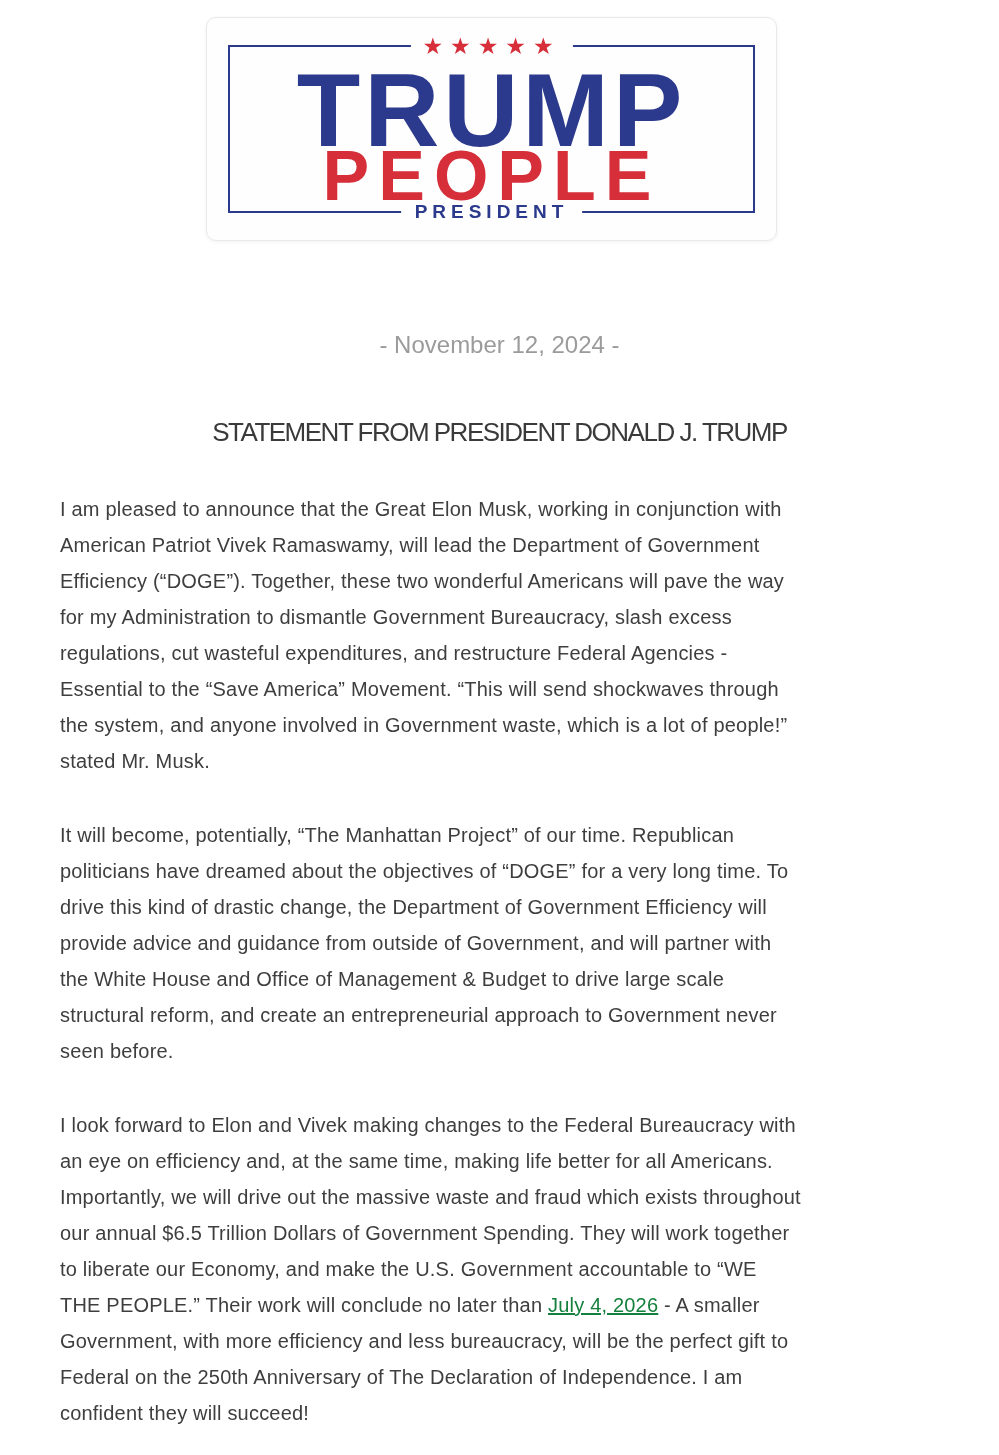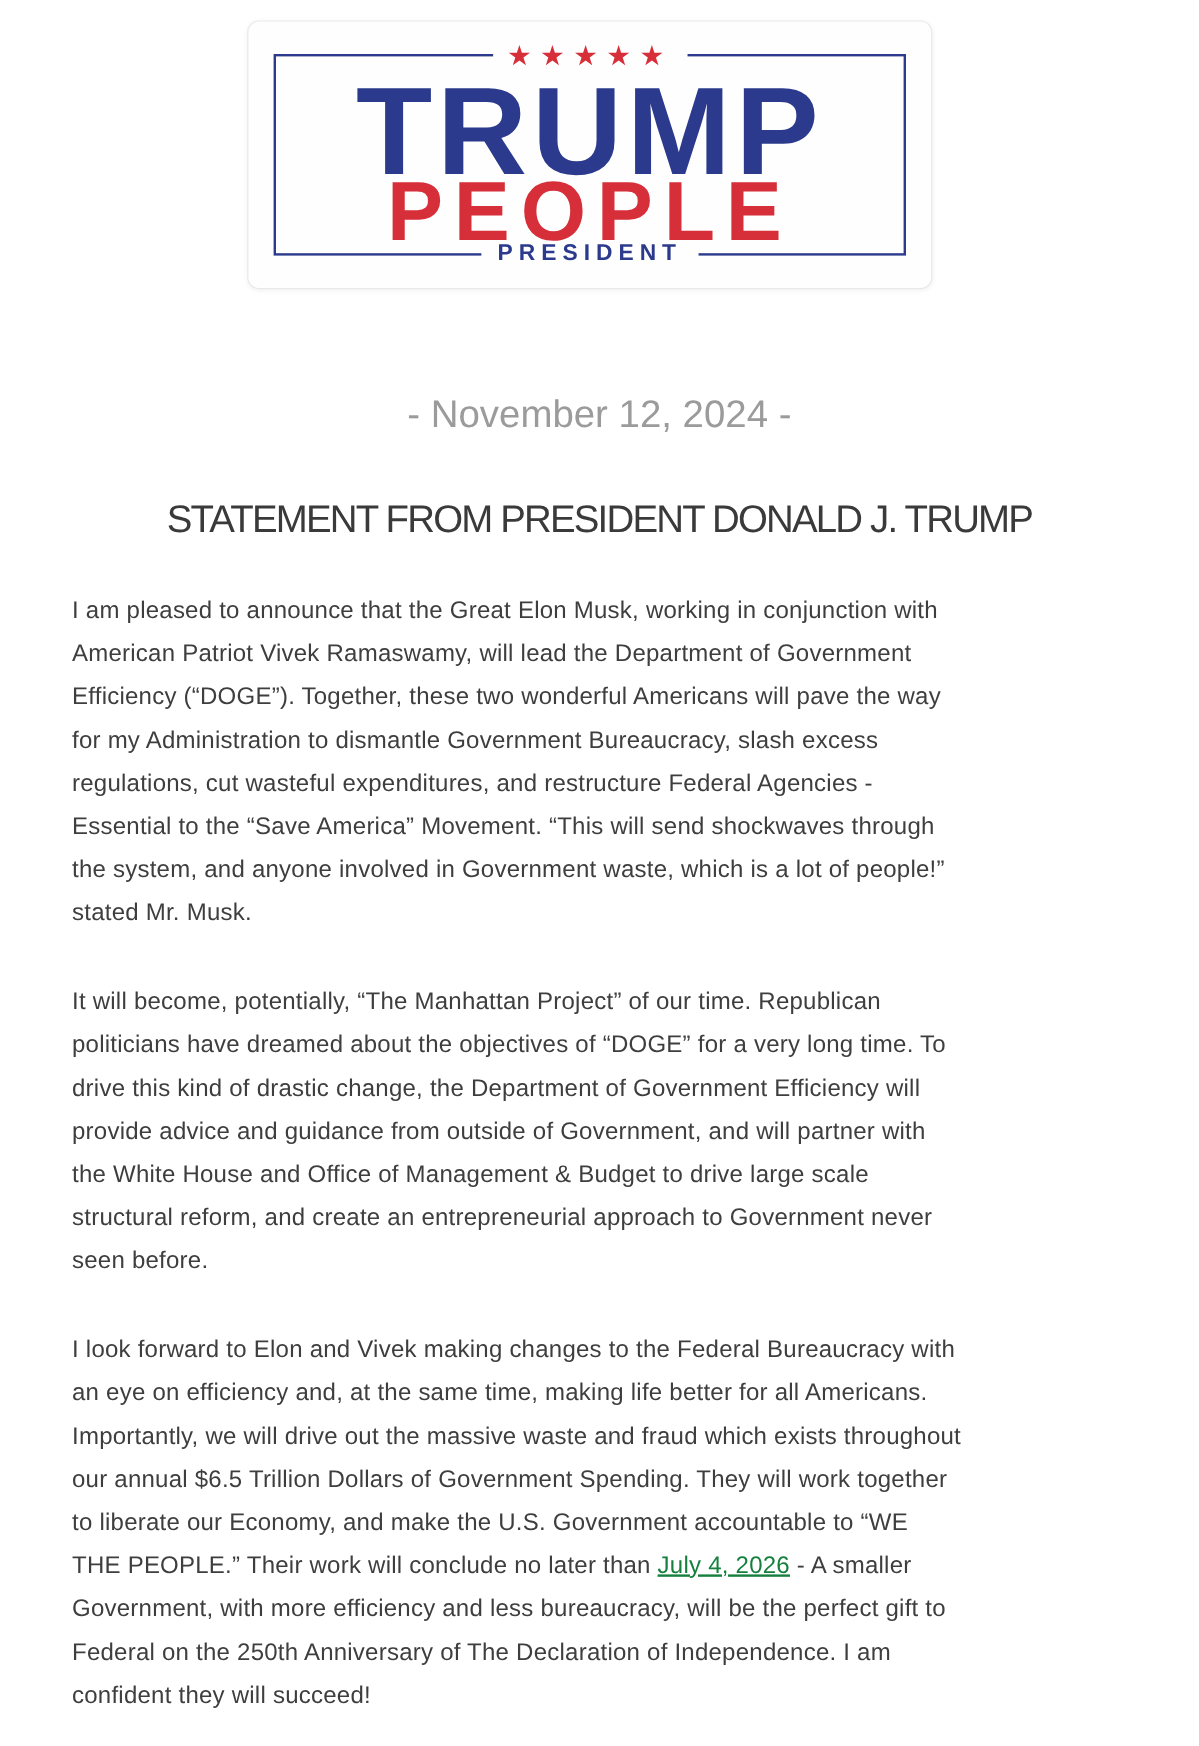--- a/index.html
+++ b/index.html
@@ -82,28 +82,28 @@
     color: #d62f3a;
     letter-spacing: 9px;
     white-space: nowrap;
   }
 
   
   .date-line {
     margin-top: 90px;
     text-align: center;
     color: #9b9b9b;
-    font-size: 32px;
+    font-size: 24px;
     line-height: 28px;
   }
   .heading {
     margin: 54px 0 0;
     text-align: center;
     color: #3a3a3a;
-    font-size: 32px;
+    font-size: 26px;
     font-weight: 400;
     letter-spacing: -1.5px;
     line-height: 38px;
   }
   .body-text {
     padding: 0 60px;
     margin-top: 40px;
   }
   .para {
     margin: 0 0 38px;

